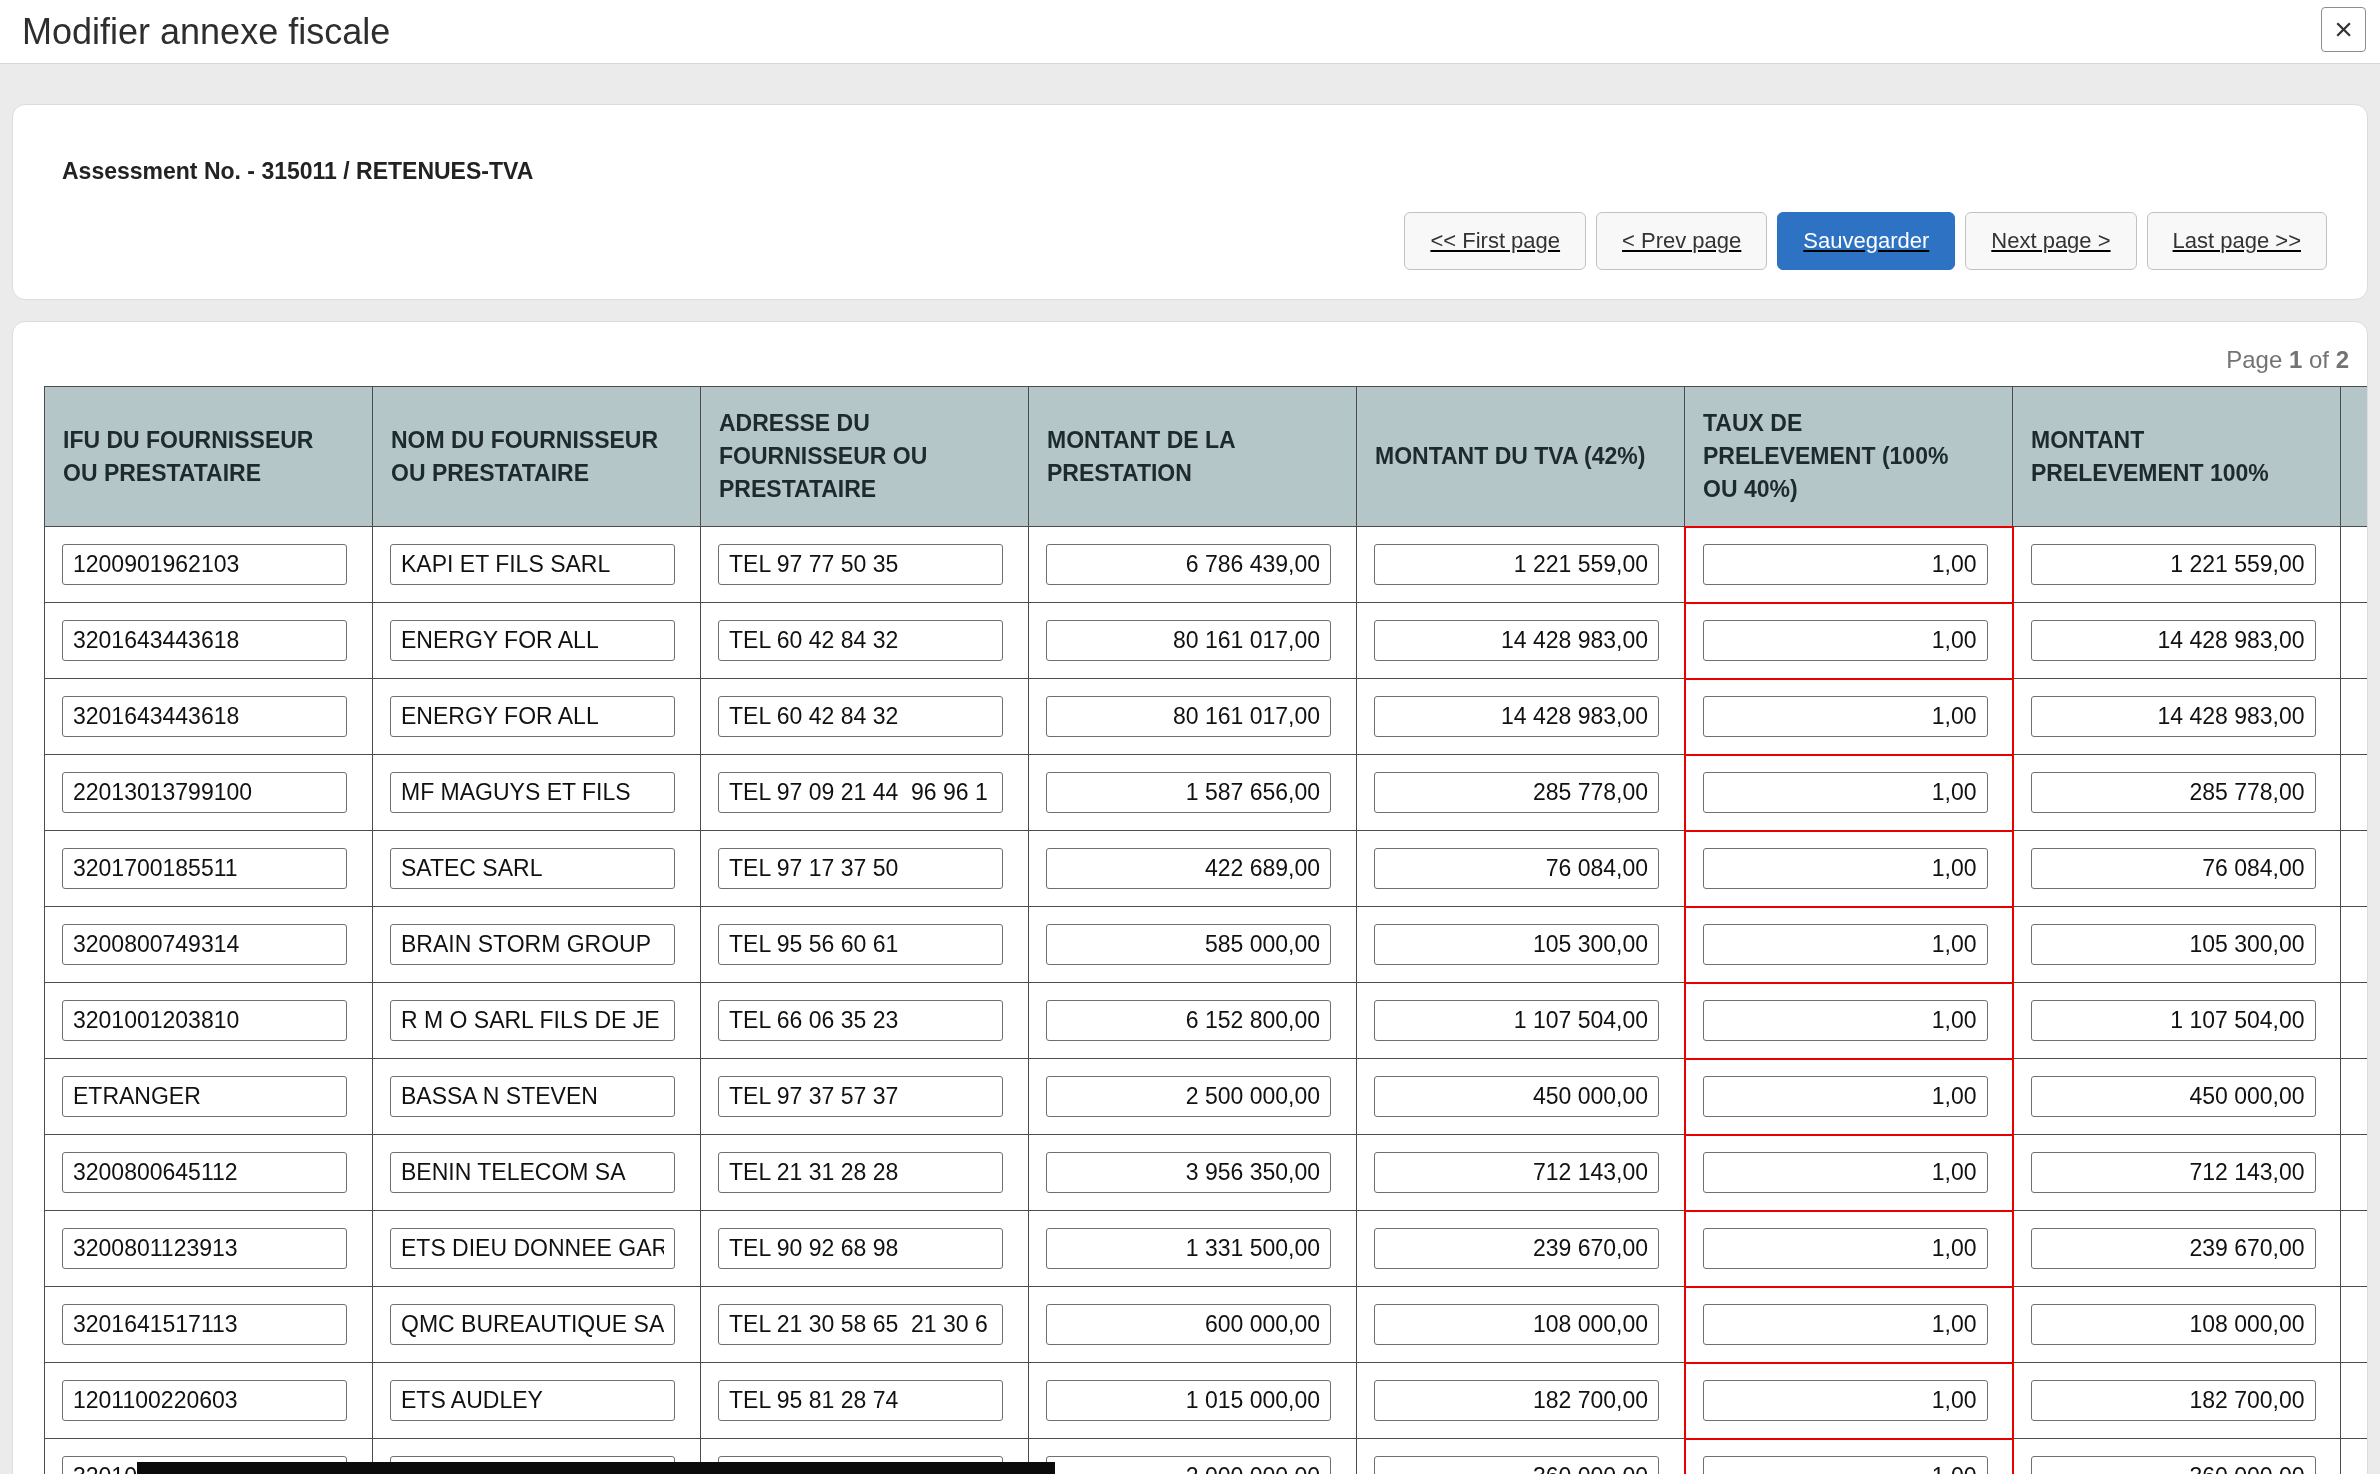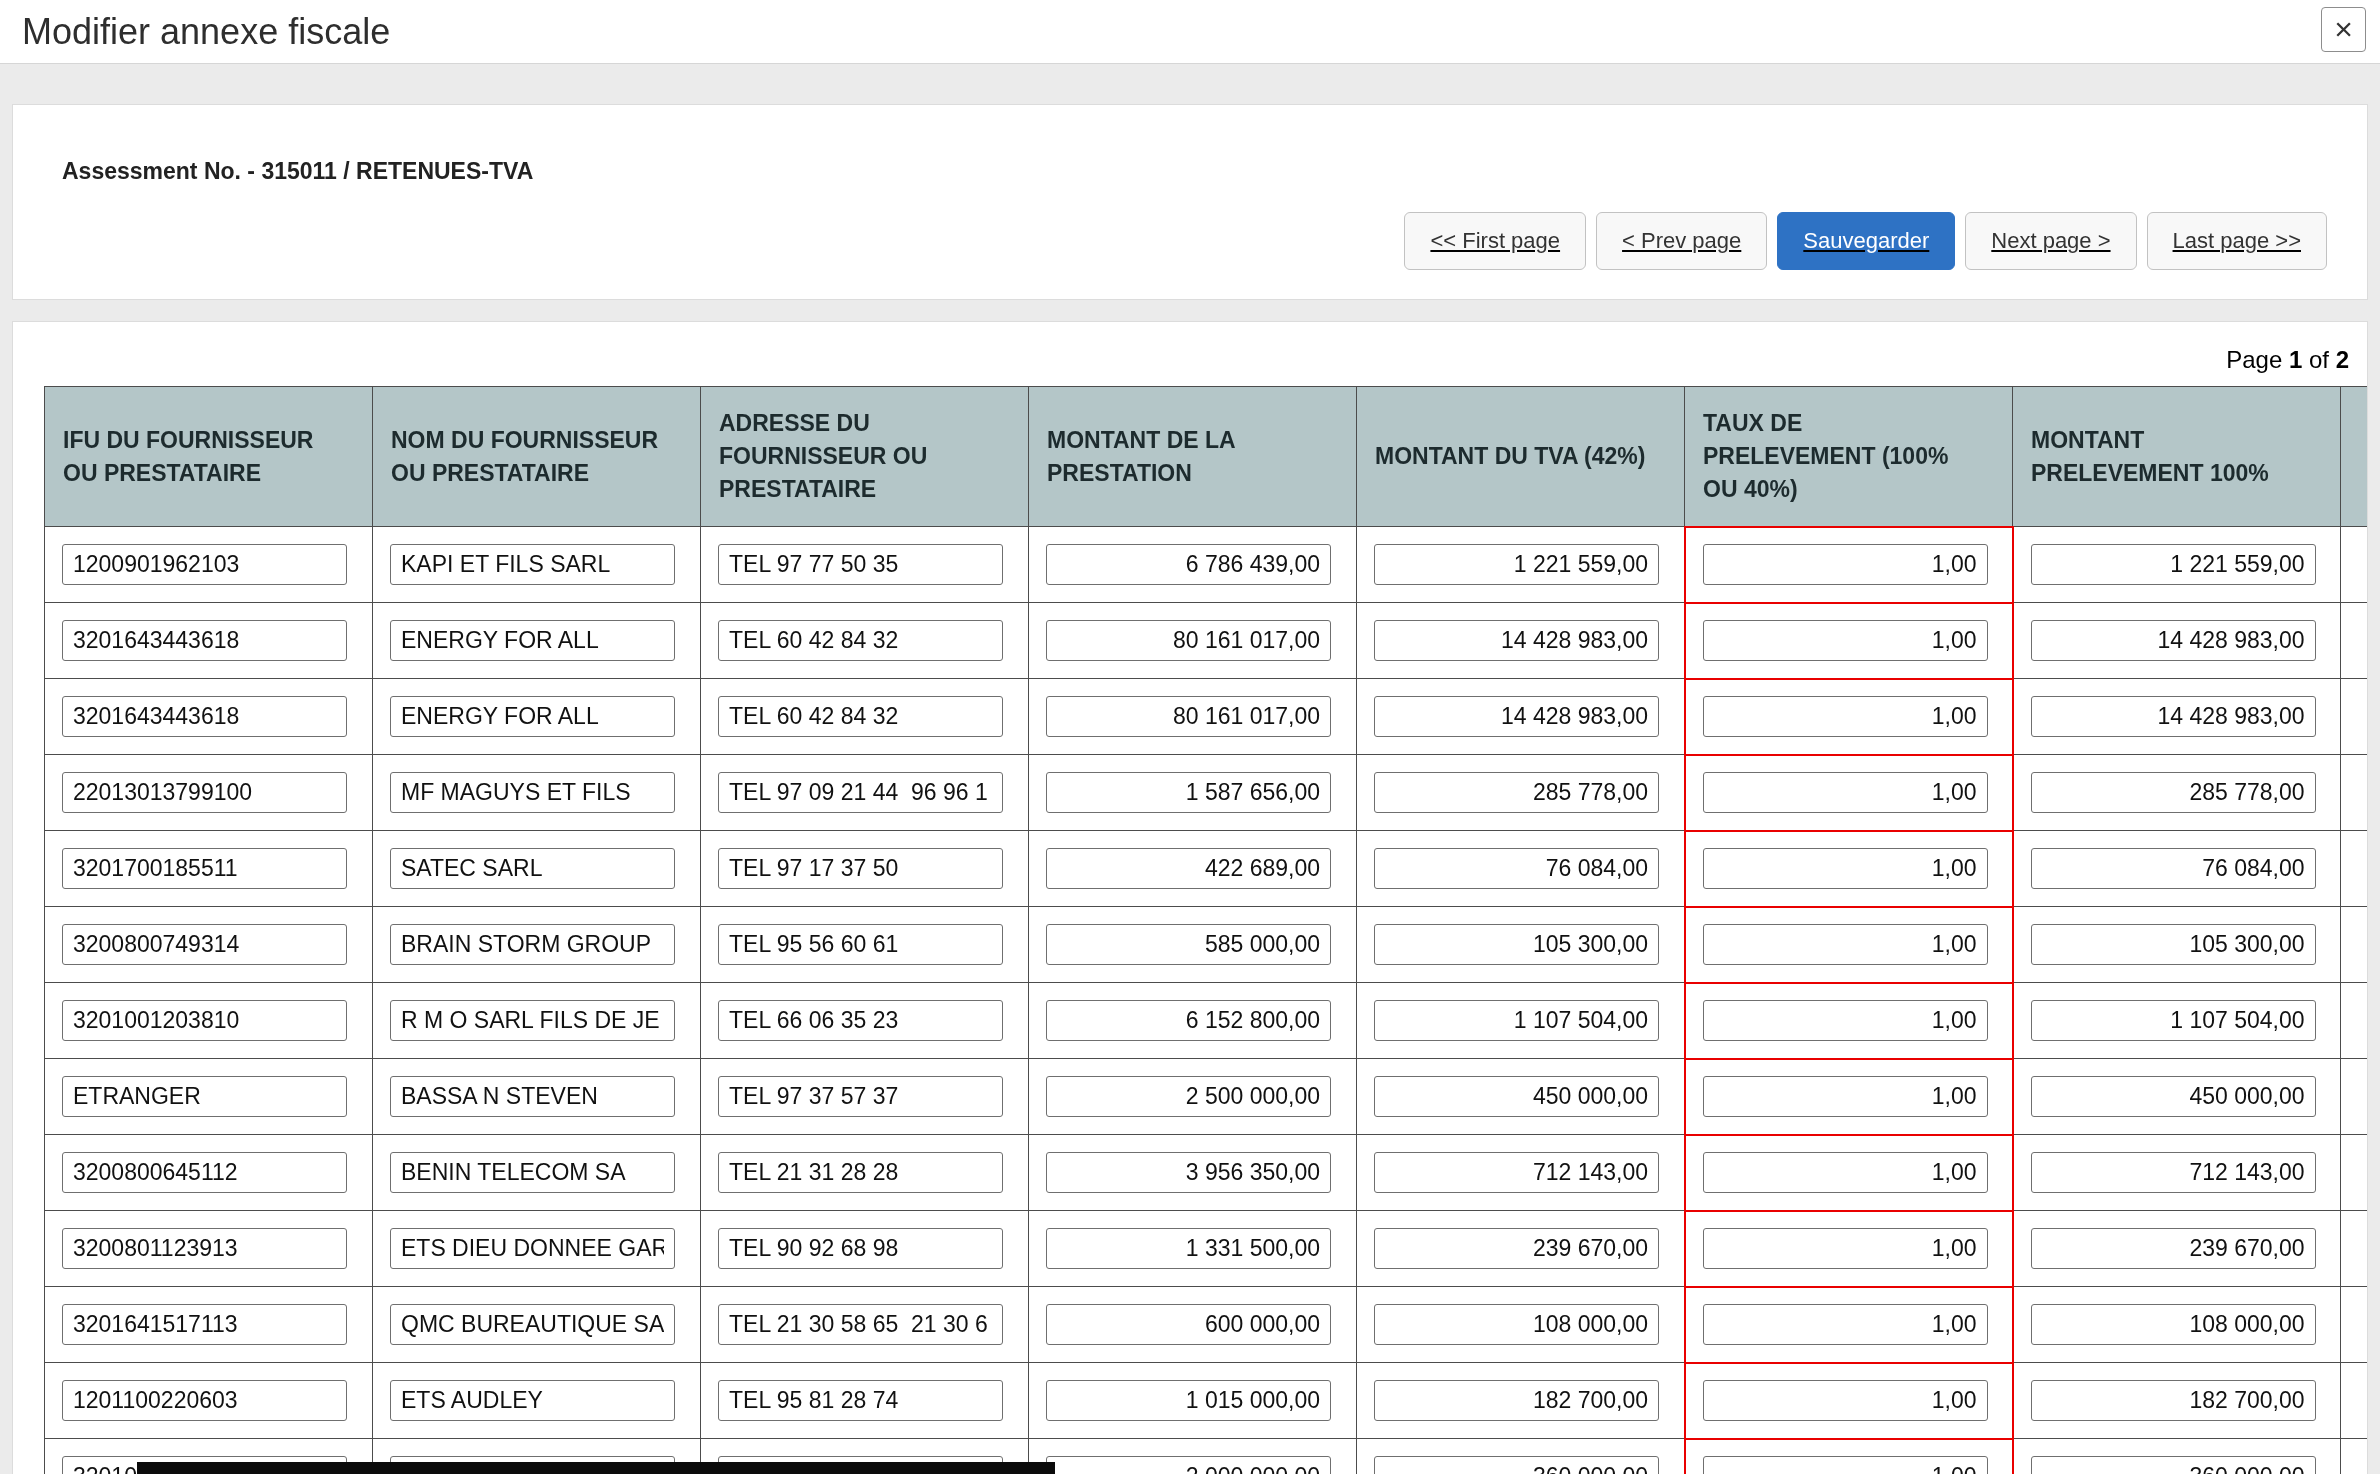--- a/index.html
+++ b/index.html
@@ -40,21 +40,21 @@
     cursor: pointer;
     padding: 0;
   }
 
   
   .content { padding: 40px 12px 0 12px; }
 
   .card {
     background: #ffffff;
     border: 1px solid #dcdcdc;
-    border-radius: 0;
+    border-radius: 13px;
   }
 
   
   .card-toolbar {
     height: 196px;
     position: relative;
     margin-bottom: 21px;
   }
   .assessment {
     position: absolute;
@@ -91,21 +91,21 @@
   
   .card-table {
     height: 1240px;
     overflow: hidden;
     position: relative;
   }
   .page-indicator {
     text-align: right;
     padding: 24px 18px 12px 0;
     font-size: 24px;
-    color: #000000;
+    color: #737373;
   }
   .page-indicator b { font-weight: bold; }
 
   .table-wrap { margin-left: 31px; }
 
   table {
     border-collapse: collapse;
     table-layout: fixed;
     width: 2624px;
   }

